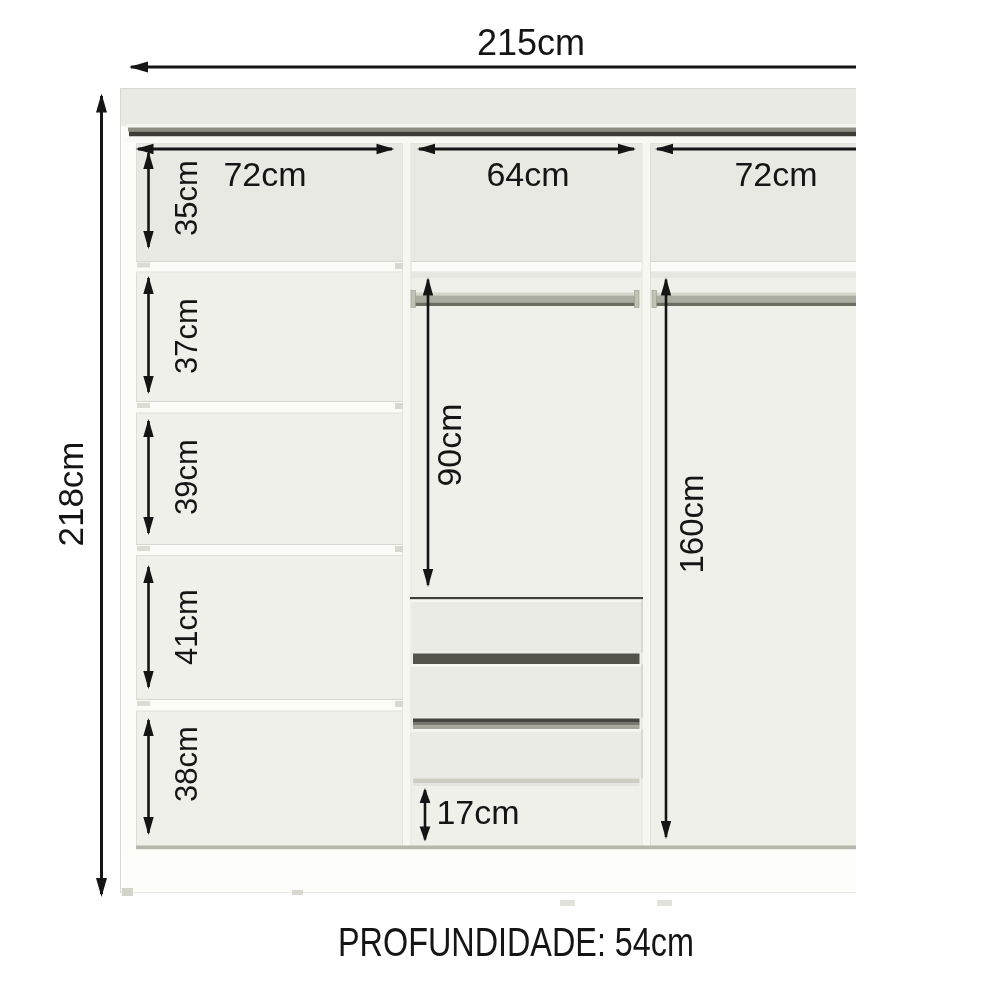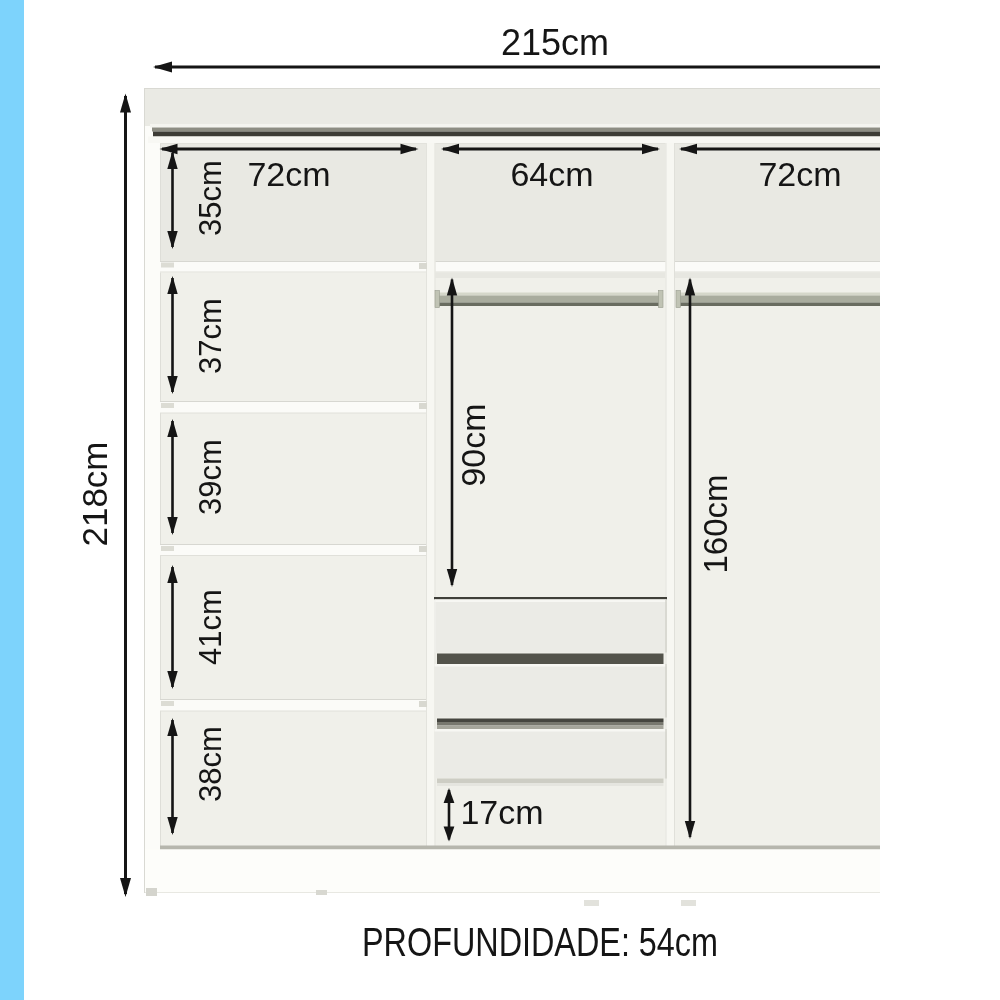--- a/index.html
+++ b/index.html
@@ -1,16 +1,16 @@
 <!DOCTYPE html>
 <html><head>
 <meta charset="utf-8">
 <style>
   html,body{margin:0;padding:0;background:#ffffff;}
-  .stage{position:relative;width:856px;height:1000px;background:#7dd3fc;overflow:hidden;padding-left:24px;}
+  .stage{position:relative;width:856px;height:1000px;background:#ef4444;overflow:hidden;}
   svg{display:block;}
   text{font-family:"Liberation Sans",sans-serif;fill:#151515;}
 </style>
 </head>
 <body>
 <div class="stage">
 <svg width="1000" height="1000" viewBox="0 0 1000 1000">
 
   <rect x="0" y="0" width="1000" height="1000" fill="#ffffff"></rect>
 

